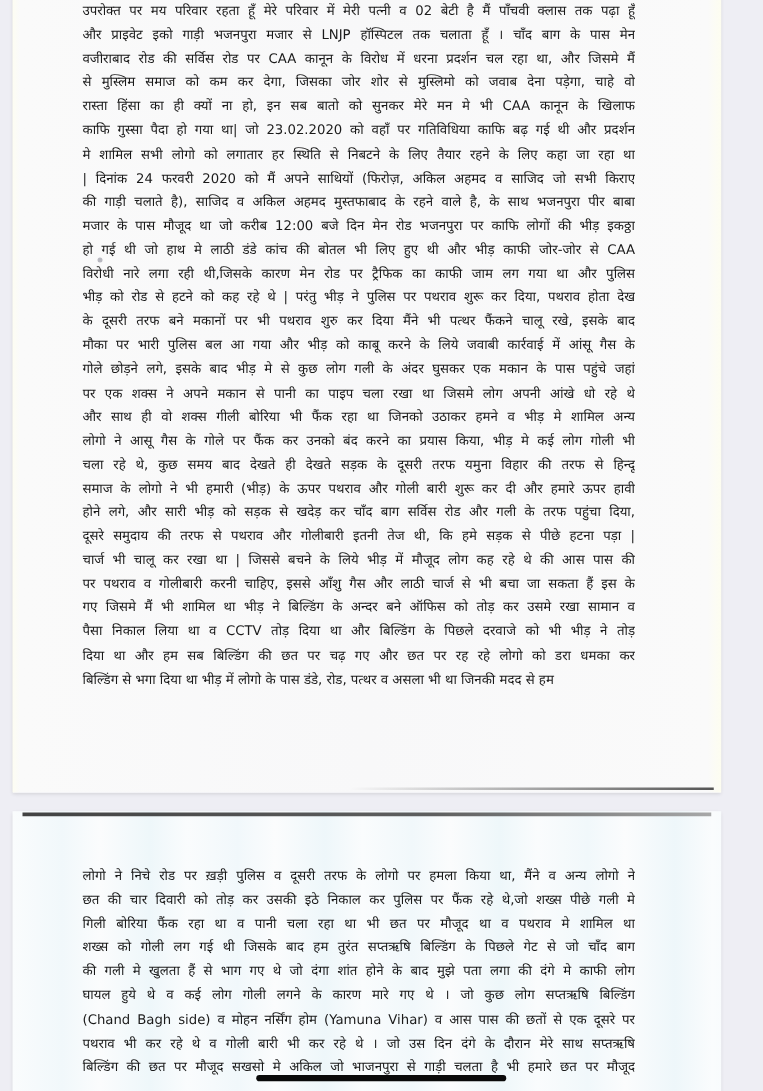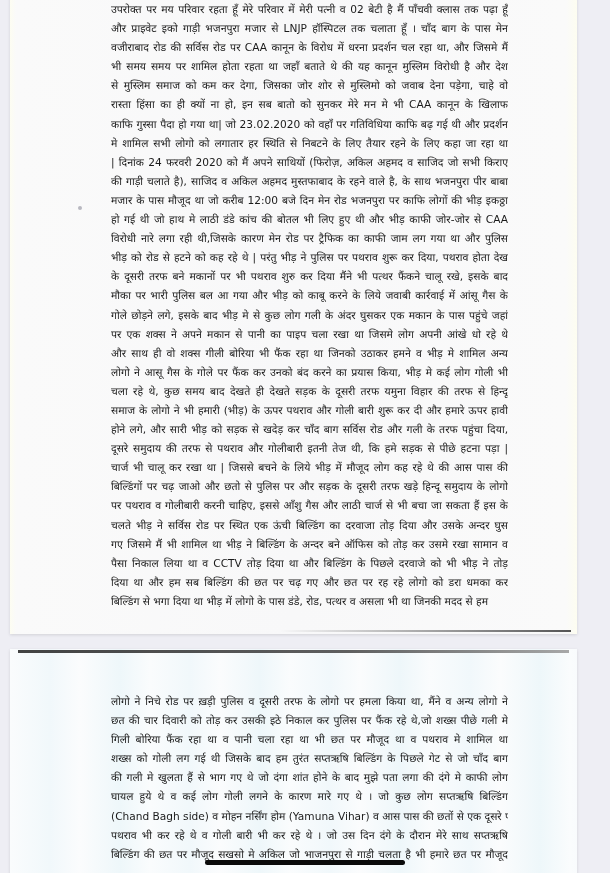--- a/index.html
+++ b/index.html
@@ -25,37 +25,36 @@
     position: absolute;
     left: 56px; width: 442px;
     color: #1a1a1a;
     font-size: 10.6px;
     line-height: 19.1px;
     text-align: justify;
     text-align-last: left;
   }
   .p1 .text { top: 4px; }
   .p2 .text { top: 43px; }
-  .line { display:block; white-space: nowrap; overflow: hidden; text-align: justify; text-align-last: justify; margin-left: 45px; }
+  .line { display:block; white-space: nowrap; overflow: hidden; text-align: justify; text-align-last: justify; }
   .line.last { text-align-last: left; }
   .speck { position:absolute; width:4px; height:4px; border-radius:50%; background:#b8b8c0; }
   .home-indicator {
     position: absolute; left: 205px; top: 860px; width: 200px; height: 5px;
     background: #0a0a0a; border-radius: 3px;
   }
 </style>
 </head>
 <body>
 
 <div class="page p1">
   <div class="text" id="p1text">
       <span class="line">उपरोक्त पर मय परिवार रहता हूँ मेरे परिवार में मेरी पत्नी व 02 बेटी है मैं पाँचवी क्लास तक पढ़ा हूँ</span>
       <span class="line">और प्राइवेट इको गाड़ी भजनपुरा मजार से LNJP हॉस्पिटल तक चलाता हूँ । चाँद बाग के पास मेन</span>
       <span class="line">वजीराबाद रोड की सर्विस रोड पर CAA कानून के विरोध में धरना प्रदर्शन चल रहा था, और जिसमे मैं</span>
-      <span class="line">भी समय समय पर शामिल होता रहता था जहाँ बताते थे की यह कानून मुस्लिम विरोधी है और देश</span>
       <span class="line">से मुस्लिम समाज को कम कर देगा, जिसका जोर शोर से मुस्लिमो को जवाब देना पड़ेगा, चाहे वो</span>
       <span class="line">रास्ता हिंसा का ही क्यों ना हो, इन सब बातो को सुनकर मेरे मन मे भी CAA कानून के खिलाफ</span>
       <span class="line">काफि गुस्सा पैदा हो गया था| जो 23.02.2020 को वहाँ पर गतिविधिया काफि बढ़ गई थी और प्रदर्शन</span>
       <span class="line">मे शामिल सभी लोगो को लगातार हर स्थिति से निबटने के लिए तैयार रहने के लिए कहा जा रहा था</span>
       <span class="line">| दिनांक 24 फरवरी 2020 को मैं अपने साथियों (फिरोज़, अकिल अहमद व साजिद जो सभी किराए</span>
       <span class="line">की गाड़ी चलाते है), साजिद व अकिल अहमद मुस्तफाबाद के रहने वाले है, के साथ भजनपुरा पीर बाबा</span>
       <span class="line">मजार के पास मौजूद था जो करीब 12:00 बजे दिन मेन रोड भजनपुरा पर काफि लोगों की भीड़ इकठ्ठा</span>
       <span class="line">हो गई थी जो हाथ मे लाठी डंडे कांच की बोतल भी लिए हुए थी और भीड़ काफी जोर-जोर से CAA</span>
       <span class="line">विरोधी नारे लगा रही थी,जिसके कारण मेन रोड पर ट्रैफिक का काफी जाम लग गया था और पुलिस</span>
       <span class="line">भीड़ को रोड से हटने को कह रहे थे | परंतु भीड़ ने पुलिस पर पथराव शुरू कर दिया, पथराव होता देख</span>
@@ -63,23 +62,21 @@
       <span class="line">मौका पर भारी पुलिस बल आ गया और भीड़ को काबू करने के लिये जवाबी कार्रवाई में आंसू गैस के</span>
       <span class="line">गोले छोड़ने लगे, इसके बाद भीड़ मे से कुछ लोग गली के अंदर घुसकर एक मकान के पास पहुंचे जहां</span>
       <span class="line">पर एक शक्स ने अपने मकान से पानी का पाइप चला रखा था जिसमे लोग अपनी आंखे धो रहे थे</span>
       <span class="line">और साथ ही वो शक्स गीली बोरिया भी फैंक रहा था जिनको उठाकर हमने व भीड़ मे शामिल अन्य</span>
       <span class="line">लोगो ने आसू गैस के गोले पर फैंक कर उनको बंद करने का प्रयास किया, भीड़ मे कई लोग गोली भी</span>
       <span class="line">चला रहे थे, कुछ समय बाद देखते ही देखते सड़क के दूसरी तरफ यमुना विहार की तरफ से हिन्दू</span>
       <span class="line">समाज के लोगो ने भी हमारी (भीड़) के ऊपर पथराव और गोली बारी शुरू कर दी और हमारे ऊपर हावी</span>
       <span class="line">होने लगे, और सारी भीड़ को सड़क से खदेड़ कर चाँद बाग सर्विस रोड और गली के तरफ पहुंचा दिया,</span>
       <span class="line">दूसरे समुदाय की तरफ से पथराव और गोलीबारी इतनी तेज थी, कि हमे सड़क से पीछे हटना पड़ा |</span>
       <span class="line">चार्ज भी चालू कर रखा था | जिससे बचने के लिये भीड़ में मौजूद लोग कह रहे थे की आस पास की</span>
-      <span class="line">बिल्डिंगों पर चढ़ जाओ और छतो से पुलिस पर और सड़क के दूसरी तरफ खड़े हिन्दू समुदाय के लोगो</span>
       <span class="line">पर पथराव व गोलीबारी करनी चाहिए, इससे ऑंशु गैस और लाठी चार्ज से भी बचा जा सकता हैं इस के</span>
-      <span class="line">चलते भीड़ ने सर्विस रोड पर स्थित एक ऊंची बिल्डिंग का दरवाजा तोड़ दिया और उसके अन्दर घुस</span>
       <span class="line">गए जिसमे मैं भी शामिल था भीड़ ने बिल्डिंग के अन्दर बने ऑफिस को तोड़ कर उसमे रखा सामान व</span>
       <span class="line">पैसा निकाल लिया था व CCTV तोड़ दिया था और बिल्डिंग के पिछले दरवाजे को भी भीड़ ने तोड़</span>
       <span class="line">दिया था और हम सब बिल्डिंग की छत पर चढ़ गए और छत पर रह रहे लोगो को डरा धमका कर</span>
       <span class="line last">बिल्डिंग से भगा दिया था भीड़ में लोगो के पास डंडे, रोड, पत्थर व असला भी था जिनकी मदद से हम</span>
     </div>
   <div class="speck" style="left:68px;top:210px;"></div>
   <div class="bottom-edge"></div>
 </div>
 
 <div class="page p2">

